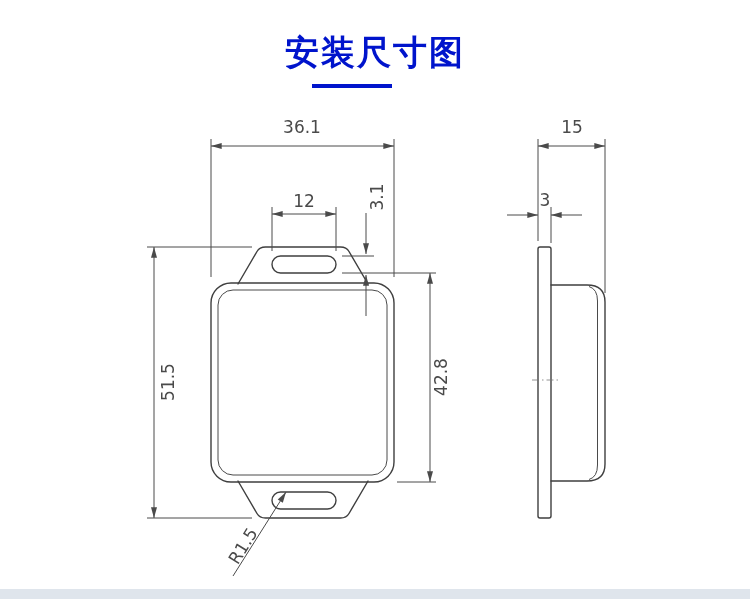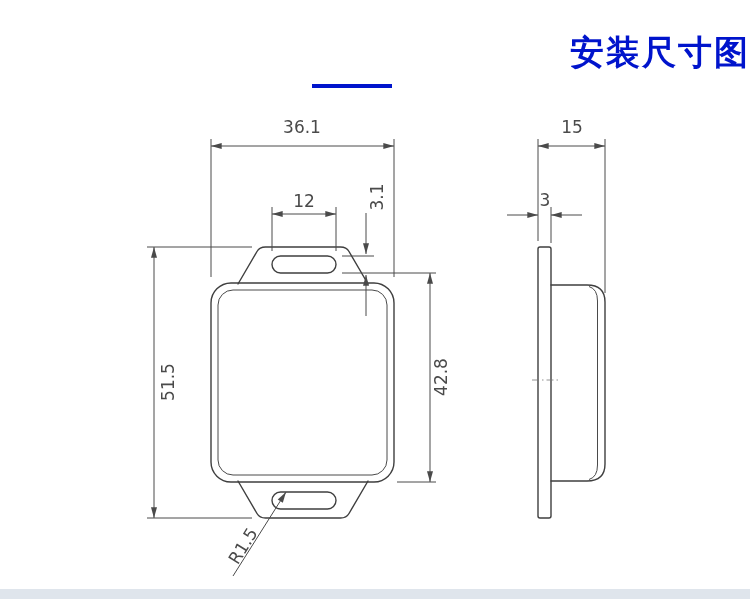--- a/index.html
+++ b/index.html
@@ -9,21 +9,21 @@
     width: 750px;
     height: 599px;
     background: #ffffff;
     overflow: hidden;
     font-family: "Liberation Sans", sans-serif;
   }
   .title-wrap {
     position: absolute;
     top: 30px; left: 0;
     width: 750px;
-    text-align: right;
+    text-align: center;
   }
   .title-wrap h1 {
     margin: 0;
     font-size: 34px;
     line-height: 44px;
     font-weight: bold;
     letter-spacing: 2px;
     color: var(--accent, #0014cc);
     font-family: "Liberation Sans", sans-serif;
   }

